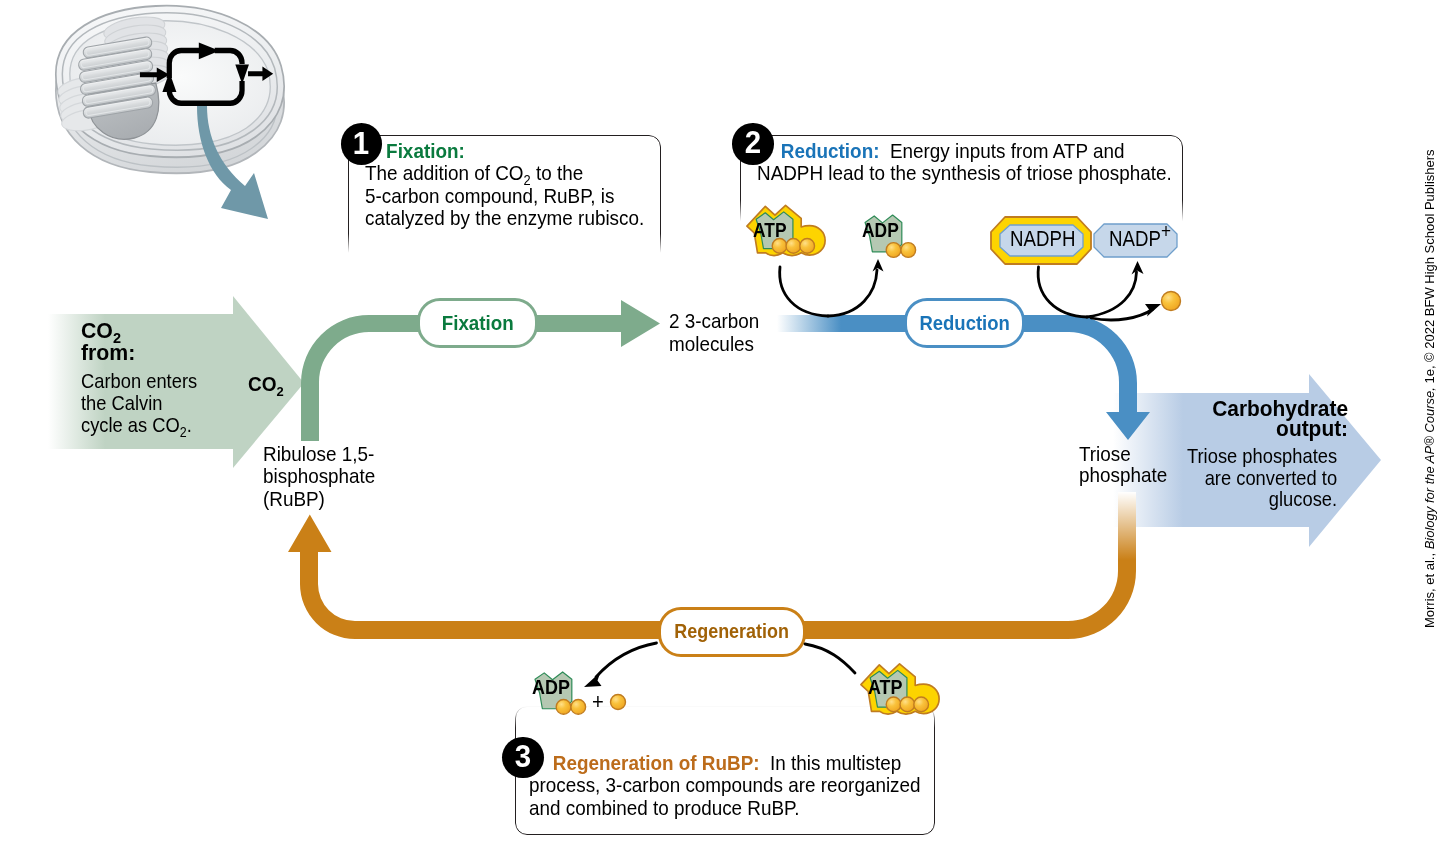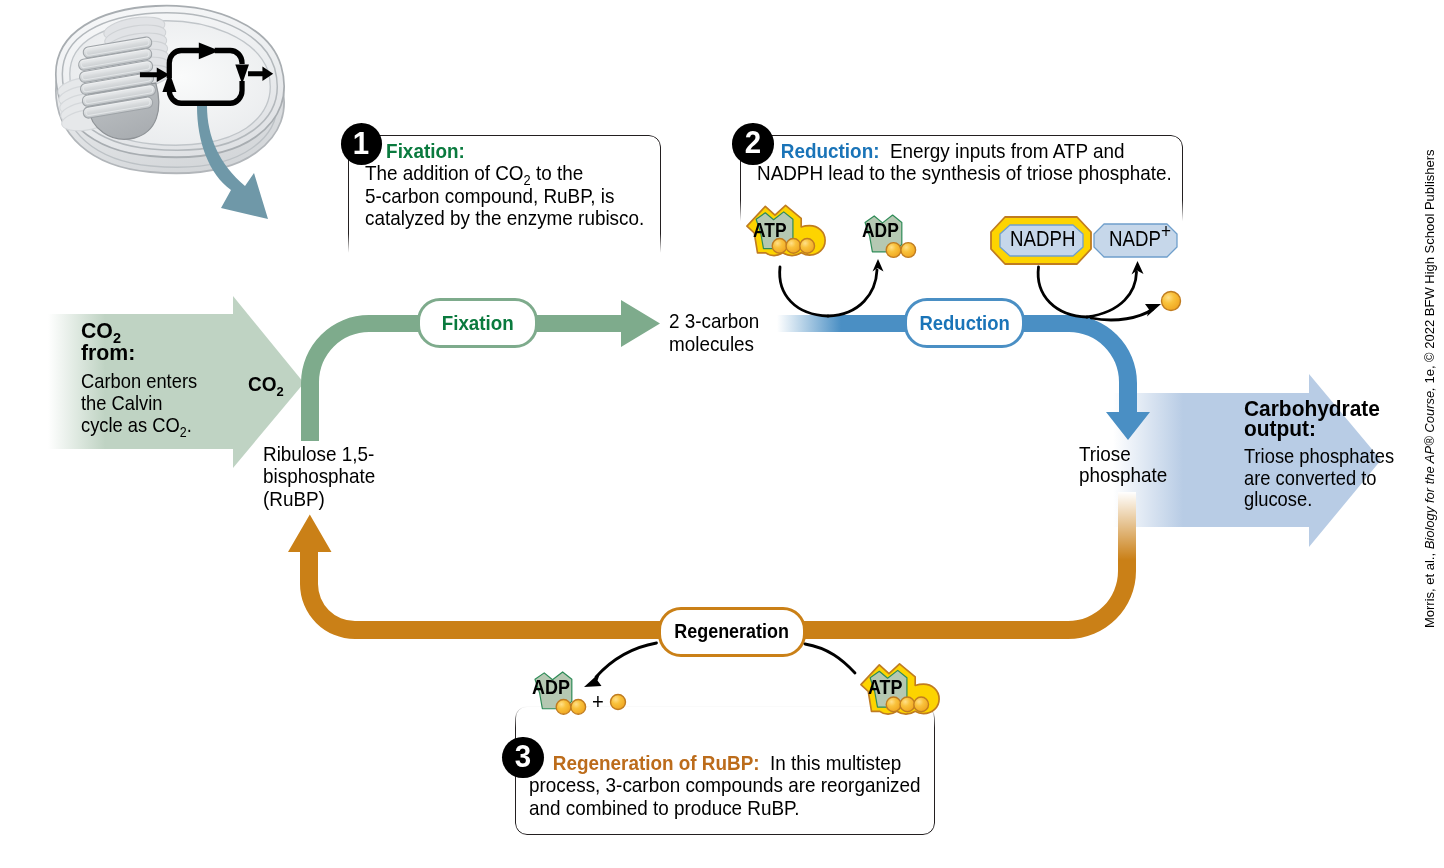--- a/index.html
+++ b/index.html
@@ -209,21 +209,21 @@
       <span>Carbon enters</span><br>
       <span>the Calvin</span><br>
       <span>cycle as CO</span><sub>2</sub><span>.</span>
     </div>
   </div>
 
   <div class="lbl bold" style="left:248px;top:373px;font-size:19.4px;transform:scaleX(0.98);">
     <span>CO</span><sub>2</sub>
   </div>
 
-  <div class="abs" style="left:1244px;top:399px;white-space:nowrap;">
+  <div class="abs" style="left:1187px;top:399px;white-space:nowrap;text-align:right;">
     <div class="bold" style="font-size:21.9px;line-height:20.4px;transform-origin:0 0;transform:scaleX(0.955);">
       <span>Carbohydrate</span><br>
       <span>output:</span>
     </div>
     <div style="font-size:20.6px;line-height:21.3px;margin-top:5.5px;transform-origin:0 0;transform:scaleX(0.89);">
       <span>Triose phosphates</span><br>
       <span>are converted to</span><br>
       <span>glucose.</span>
     </div>
   </div>
@@ -248,21 +248,21 @@
               border:3px solid #7eab8c;color:#0a7a3e;font-size:20.2px;">
     <span>Fixation</span>
   </div>
 
   <div class="pill" style="left:904px;top:298px;width:121px;height:50px;
               border:3px solid #4a8fc4;color:#1a74b8;font-size:19.9px;">
     <span>Reduction</span>
   </div>
 
   <div class="pill" style="left:658px;top:607px;width:148px;height:50px;
-              border:3px solid #ca8017;color:#000000;font-size:19.3px;">
+              border:3px solid #ca8017;color:#a16207;font-size:19.3px;">
     <span>Regeneration</span>
   </div>
 
   <div class="callout" style="left:348px;top:135px;width:311px;height:135px;
               -webkit-mask-image:linear-gradient(to bottom,#000 0,#000 72%,transparent 86%);
               mask-image:linear-gradient(to bottom,#000 0,#000 72%,transparent 86%);"></div>
   <div class="cnum" style="left:340.5px;top:123.3px;">
     <span>1</span>
   </div>
   <div class="callout-txt" style="left:365px;top:140px;">

